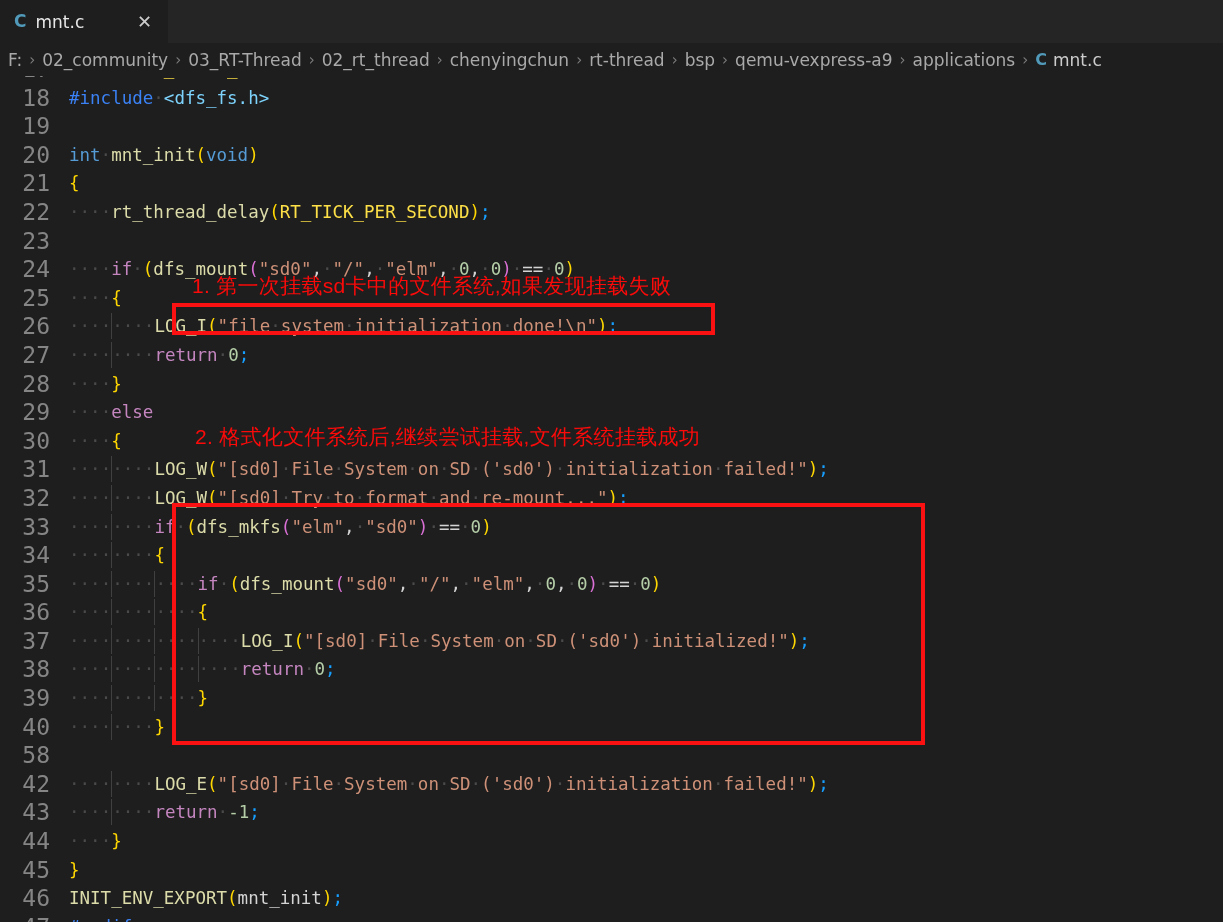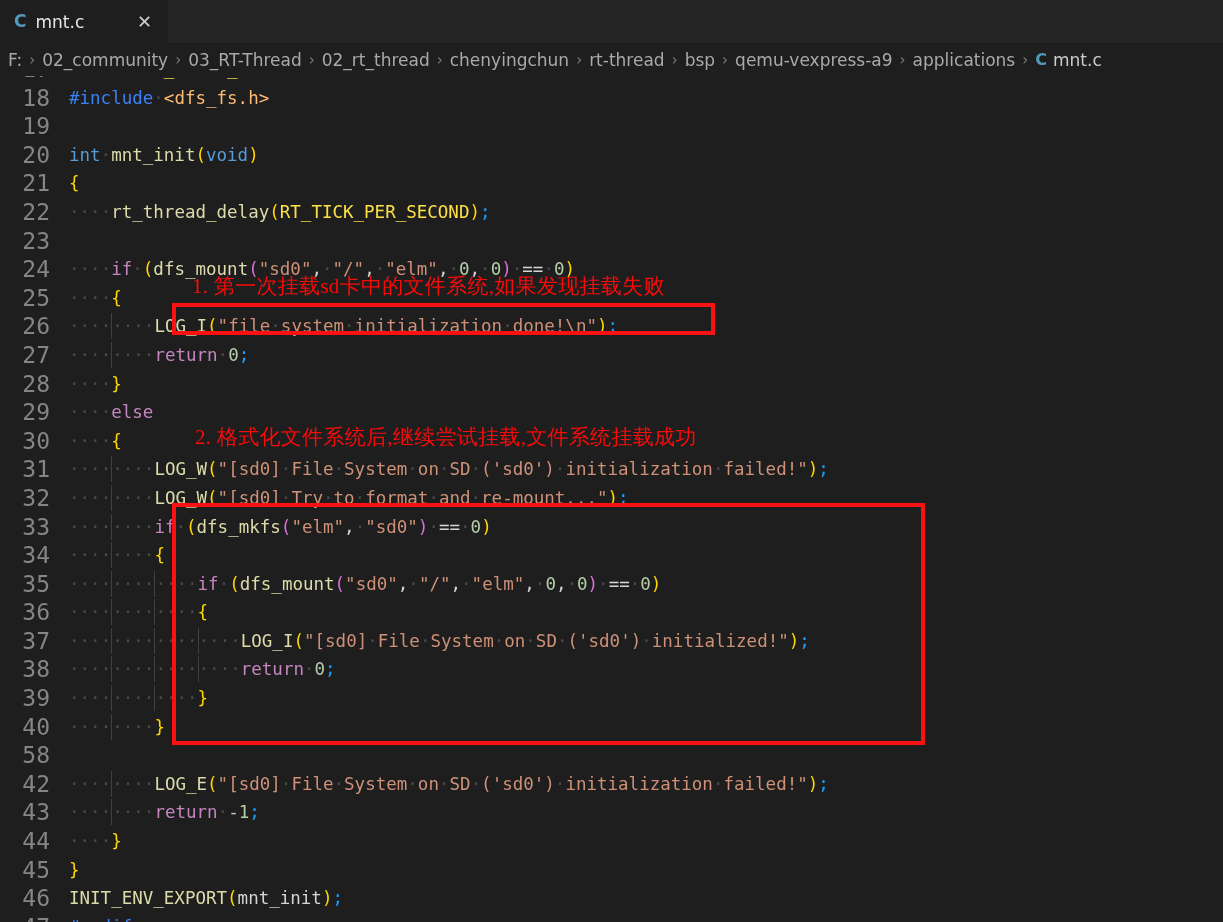--- a/index.html
+++ b/index.html
@@ -121,38 +121,38 @@
     width: 0;
     border-left: 1px solid #404040;
     height: 26px;
     vertical-align: middle;
     position: relative;
     top: -1px;
   }
 
   
   .k-pre   { color: #3b82f6; }   
-  .k-inc   { color: #fdba74; }
+  .k-inc   { color: #7dd3fc; }
   .k-type  { color: #569cd6; }   
   .k-fn    { color: #dcdcaa; }   
   .k-ctrl  { color: #c586c0; }   
   .k-brace { color: #ffd700; }
   .k-paren { color: #da70d6; }
   .k-paren2{ color: #179fff; }
   .k-str   { color: #ce9178; }
   .k-num   { color: #b5cea8; }
   .k-op    { color: #d4d4d4; }
   .k-const { color: #fde047; }
   .k-plain { color: #d4d4d4; }
 
   
   .annot {
     position: absolute;
     color: #fb0a0a;
-    font-family: Liberation Serif, serif;
+    font-family: Liberation Sans, sans-serif;
     font-size: 21px;
     white-space: nowrap;
     letter-spacing: 0.3px;
   }
   .redbox {
     position: absolute;
     border: 4px solid #fb1111;
     pointer-events: none;
   }
 </style>

